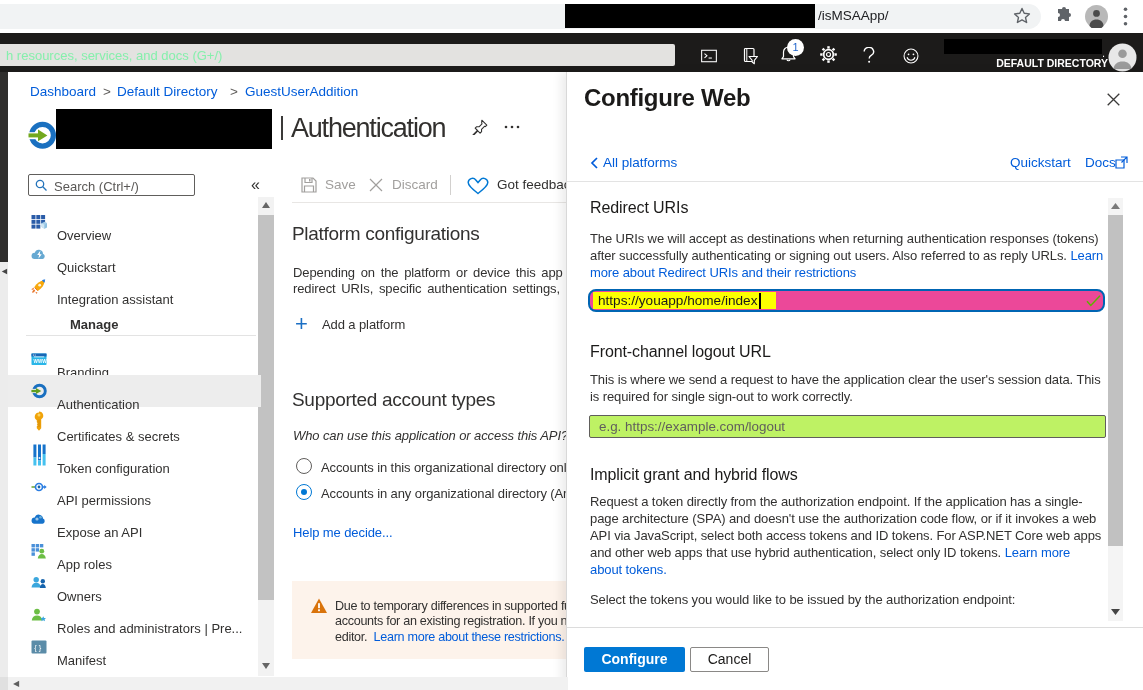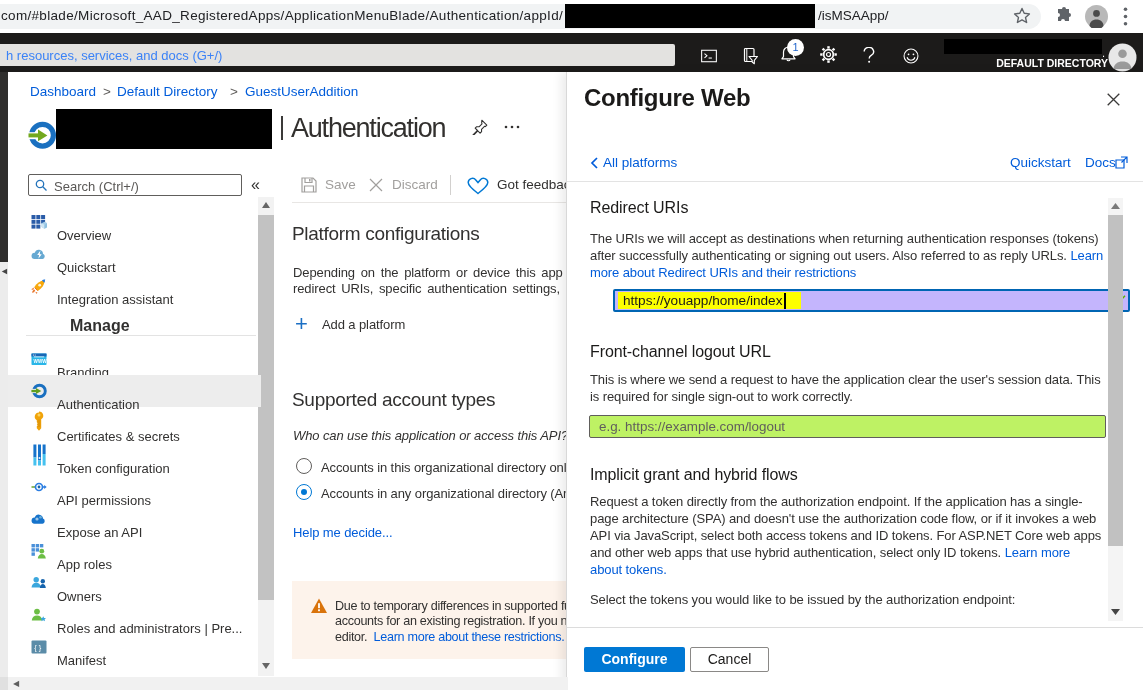--- a/index.html
+++ b/index.html
@@ -9,21 +9,20 @@
   .link { color:#015cda; text-decoration:none; }
   .body13 { font-size:13px; letter-spacing:-0.1px; color:#323130; white-space:nowrap; }
   .h18 { font-size:19px; color:#323130; letter-spacing:-0.3px; }
   .h16 { font-size:16px; color:#1b1a19; letter-spacing:-0.1px; }
 </style>
 </head>
 <body>
 
 <div class="abs" style="left:0;top:0;width:1143px;height:35px;background:#ffffff;">
   <div class="abs" style="left:-30px;top:4px;width:1071px;height:25px;background:#f1f3f4;border-radius:13px;"></div>
-  <div class="abs" style="left:1px;top:8px;font-size:13.5px;letter-spacing:0.32px;color:#202124;white-space:nowrap;">com/#blade/Microsoft_AAD_RegisteredApps/ApplicationMenuBlade/Authentication/appId/</div>
   <div class="abs" style="left:565px;top:4px;width:250px;height:24px;background:#000;"></div>
   <div class="abs" style="left:818px;top:8px;font-size:13.5px;color:#202124;">/isMSAApp/</div>
 
   <svg class="abs" style="left:1012px;top:6px;" width="20" height="20" viewBox="0 0 20 20">
       <path d="M10 2.5 l2.2 4.8 5.2 0.6 -3.9 3.5 1.1 5.1 -4.6-2.6 -4.6 2.6 1.1-5.1 -3.9-3.5 5.2-0.6z" fill="none" stroke="#5f6368" stroke-width="1.4" stroke-linejoin="round"></path>
     </svg>
 
   <svg class="abs" style="left:1054px;top:6px;" width="20" height="20" viewBox="0 0 20 20">
       <path d="M8 3 a2 2 0 0 1 4 0 h3 v4 a2 2 0 0 1 0 4 v4 h-4 a2 2 0 0 0 -4 0 H4 v-4 a2 2 0 0 0 0 -4 V3 z" fill="#5f6368"></path>
     </svg>
@@ -37,21 +36,21 @@
 
   <svg class="abs" style="left:1123px;top:7px;" width="5" height="19" viewBox="0 0 5 19">
       <circle cx="2.5" cy="2.2" r="1.8" fill="#5f6368"></circle>
       <circle cx="2.5" cy="9.5" r="1.8" fill="#5f6368"></circle>
       <circle cx="2.5" cy="16.8" r="1.8" fill="#5f6368"></circle>
     </svg>
 </div>
 
 <div class="abs" style="left:0;top:33px;width:1143px;height:39px;background:#1c1b1a;">
   <div class="abs" style="left:-30px;top:11px;width:705px;height:22px;background:#e3e2e0;border-radius:2px;"></div>
-  <div class="abs" style="left:6px;top:15px;font-size:13px;color:#3b82f6;">h resources, services, and docs (G+/)</div>
+  <div class="abs" style="left:6px;top:15px;font-size:13px;color:#86efac;">h resources, services, and docs (G+/)</div>
 
   <svg class="abs" style="left:700px;top:14px;" width="18" height="18" viewBox="0 0 22 22">
       <rect x="2" y="4" width="18" height="14" fill="none" stroke="#fff" stroke-width="1.3"></rect>
       <path d="M5.5 8 l3 2.6 -3 2.6" fill="none" stroke="#fff" stroke-width="1.3"></path>
       <path d="M10.5 13.5 h4" stroke="#fff" stroke-width="1.3"></path>
     </svg>
 
   <svg class="abs" style="left:740px;top:14px;" width="18" height="18" viewBox="0 0 18 18">
       <rect x="4.5" y="1.5" width="9.5" height="13" rx="1" fill="none" stroke="#fff" stroke-width="1.2"></rect>
       <path d="M6.8 1.5 v13" stroke="#fff" stroke-width="1"></path>
@@ -130,21 +129,21 @@
 
 <svg class="abs" style="left:472px;top:119px;" width="16" height="16" viewBox="0 0 16 16">
     <path d="M9.8 1.2 l5 5 -1.4 1.4 -0.9-0.3 -3 3 0.1 2.3 -1.5 1.5 -2.3-2.3 -4.3 4.5 -0.5-0.5 4.5-4.3 -2.3-2.3 1.5-1.5 2.3 0.1 3-3 -0.3-0.9 z" fill="none" stroke="#323130" stroke-width="1.1" stroke-linejoin="round"></path>
   </svg>
 <svg class="abs" style="left:504px;top:125px;" width="16" height="4" viewBox="0 0 16 4">
     <circle cx="2" cy="2" r="1.3" fill="#323130"></circle>
     <circle cx="8" cy="2" r="1.3" fill="#323130"></circle>
     <circle cx="14" cy="2" r="1.3" fill="#323130"></circle>
   </svg>
 
-<div class="abs" style="left:28px;top:174px;width:214px;height:22px;border:1px solid #605e5c;border-radius:2px;background:#fff;">
+<div class="abs" style="left:28px;top:174px;width:167px;height:22px;border:1px solid #605e5c;border-radius:2px;background:#fff;">
   <svg class="abs" style="left:6px;top:4px;" width="13" height="13" viewBox="0 0 13 13">
       <circle cx="5" cy="5" r="3.7" fill="none" stroke="#2574bb" stroke-width="1.3"></circle>
       <path d="M7.8 7.8 l3.7 3.7" stroke="#2574bb" stroke-width="1.3"></path>
     </svg>
   <div class="abs" style="left:25px;top:3.5px;font-size:13px;color:#5a5856;">Search (Ctrl+/)</div>
 </div>
 <div class="abs" style="left:251px;top:176px;font-size:16px;color:#323130;">«</div>
 
 <div class="abs" style="left:258px;top:197px;width:16px;height:479px;background:#f2f2f2;"></div>
 <div class="abs" style="left:258px;top:215px;width:16px;height:385px;background:#c2c2c2;"></div>
@@ -194,21 +193,21 @@
         <path d="M1 14.8 c0.5-2.5 1.8-3.5 3.2-2.8 l-1 2.2 z" fill="#e8762c"></path>
         <path d="M3 9.5 l-2.8 1.8 2.2 0.8 z M6.5 14.5 l-0.8 1.5 -1.5-2.2 z" fill="#e8762c"></path>
         <path d="M13 2.5 c-3.8 0.3-7.5 2.5-9.8 6.8 l3.6 3.6 c4.3-2.3 6.5-6 6.8-9.8 z" fill="#f7a80c"></path>
         <path d="M13.8 1.2 c0.4 1.2 0.2 2.4-0.6 3.5 l-2.3-2.3 c1.1-0.8 2.3-1 3.5-0.6 z" fill="#2a7de1"></path>
         <circle cx="8.7" cy="7.2" r="1.4" fill="#fff3d6"></circle>
         <path d="M3.8 9.8 l2.8 2.8" stroke="#e8762c" stroke-width="1" fill="none"></path>
       </svg>
     <div class="tx">Integration assistant</div>
   </div>
 
-  <div class="abs" style="left:26px;top:317px;font-size:16px;font-weight:bold;color:#323130;padding-left:44px;">Manage</div>
+  <div class="abs" style="left:26px;top:317px;font-size:13px;font-weight:bold;color:#323130;padding-left:44px;">Manage</div>
   <div class="abs" style="left:26px;top:335px;width:230px;height:1px;background:#e3e3e3;"></div>
 
   <div class="mi" style="top:343px;">
     <svg class="ic" viewBox="0 0 16 16">
         <rect x="0.5" y="2.5" width="15" height="11.5" rx="0.8" fill="#29b6e8"></rect>
         <rect x="0.5" y="2.5" width="15" height="3" fill="#1a66b5"></rect>
         <circle cx="2.4" cy="4" r="0.6" fill="#fff"></circle>
         <circle cx="4.2" cy="4" r="0.6" fill="#fff"></circle>
         <rect x="2.8" y="5.5" width="10.4" height="0.8" fill="#fff"></rect>
         <text x="2.6" y="11.8" font-size="4.6" font-weight="bold" fill="#fff" font-family="Liberation Sans">WWW</text>
@@ -368,21 +367,21 @@
   <div class="abs" style="left:1010px;top:155px;font-size:13.5px;color:#015cda;">Quickstart</div>
   <div class="abs" style="left:1085px;top:155px;font-size:13.5px;color:#015cda;">Docs</div>
   <svg class="abs" style="left:1115px;top:156px;" width="13" height="13" viewBox="0 0 13 13">
       <path d="M1 4 h8 v8 h-8 z" fill="none" stroke="#015cda" stroke-width="1.2"></path>
       <path d="M6 1 h6 v6 M11.6 1.4 l-5.1 5.1" fill="none" stroke="#015cda" stroke-width="1.2"></path>
     </svg>
   <div class="abs" style="left:567px;top:181px;width:576px;height:1px;background:#e3e3e3;"></div>
 
   <div class="abs h16" style="left:590px;top:199px;">Redirect URIs</div>
   <div class="abs body13" style="left:590px;top:231px;line-height:16.8px;">The URIs we will accept as destinations when returning authentication responses (tokens)<br>after successfully authenticating or signing out users. Also referred to as reply URLs. <span class="link">Learn</span><br><span class="link">more about Redirect URIs and their restrictions</span></div>
-  <div class="abs" style="left:613px;top:289px;width:517px;height:23px;border:2px solid #0065b3;border-radius:2px;background:#c4b5fd;">
+  <div class="abs" style="left:588px;top:289px;width:517px;height:23px;border:2px solid #0065b3;border-radius:8px;background:#ec4899;">
     <div class="abs" style="left:3px;top:1px;width:183px;height:17px;background:#fdff00;"></div>
     <div class="abs" style="left:8px;top:2px;font-size:13.6px;color:#1b1a19;white-space:nowrap;">https://youapp/home/index</div>
     <div class="abs" style="left:169px;top:1.5px;width:1.5px;height:16px;background:#000;"></div>
     <svg class="abs" style="left:496px;top:4px;" width="15" height="12" viewBox="0 0 15 12">
         <path d="M1 6.2 l3.8 4.3 L14 0.8" fill="none" stroke="#5db300" stroke-width="1.5"></path>
       </svg>
   </div>
 
   <div class="abs h16" style="left:590px;top:343px;">Front-channel logout URL</div>
   <div class="abs body13" style="left:590px;top:372px;line-height:16.8px;">This is where we send a request to have the application clear the user's session data. This<br>is required for single sign-out to work correctly.</div>

